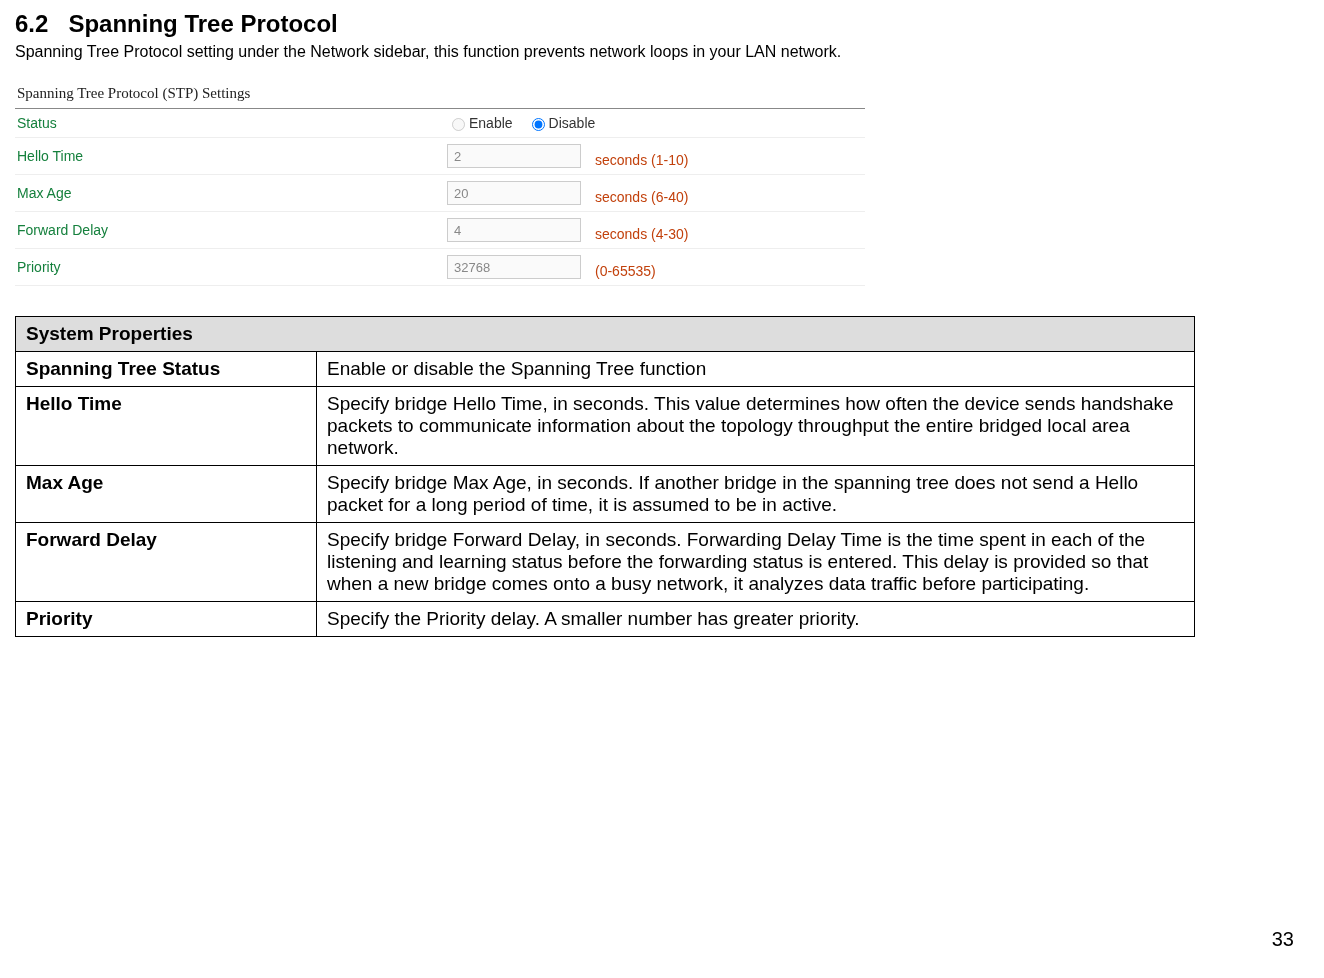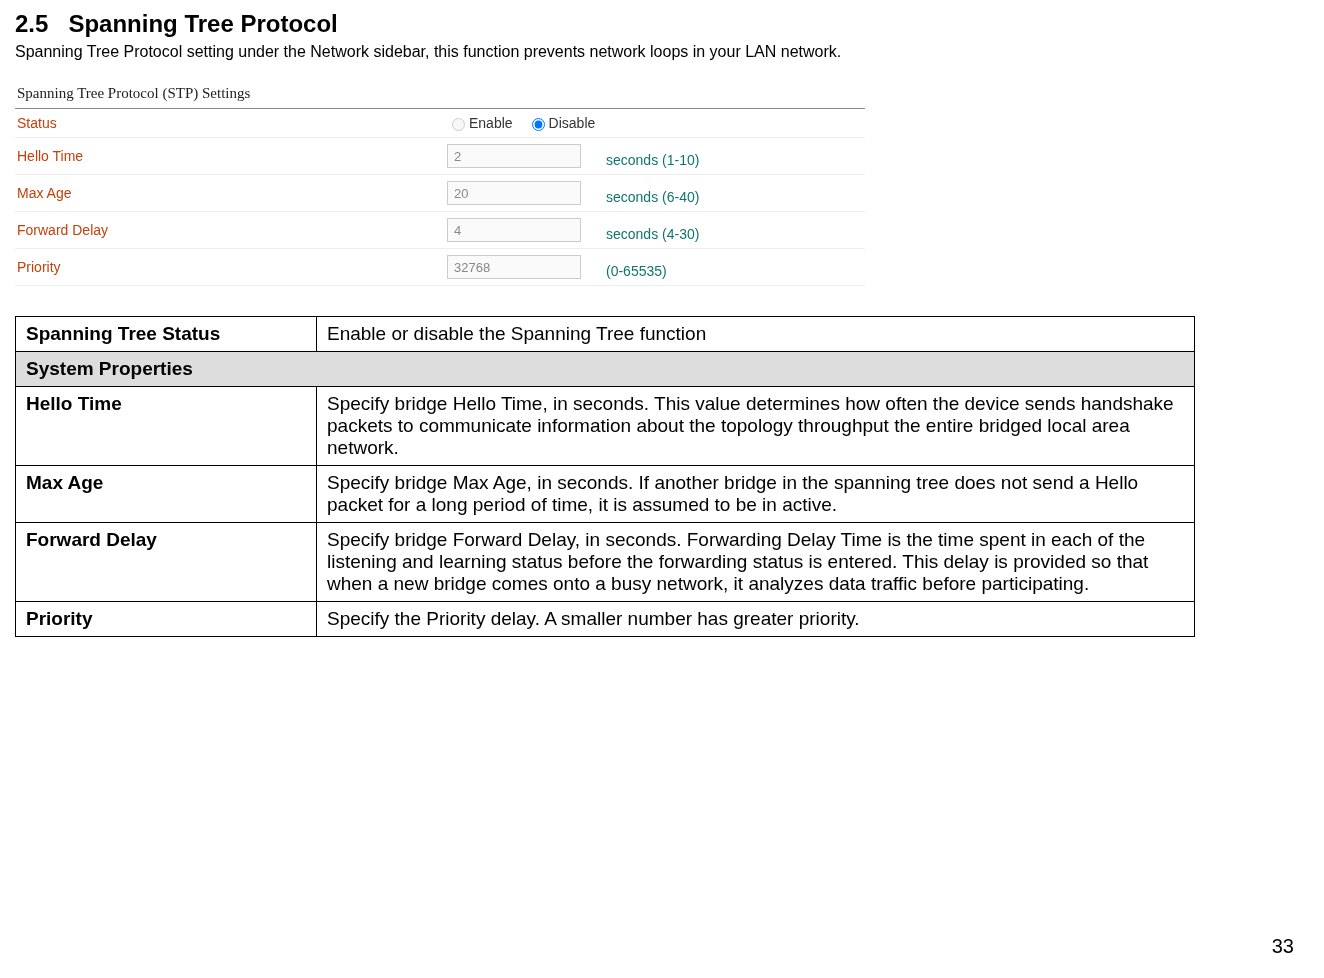--- a/index.html
+++ b/index.html
@@ -35,39 +35,39 @@
     display: flex;
     align-items: center;
     padding: 6px 2px;
     border-bottom: 1px solid #eee;
     font-family: Verdana, Arial, sans-serif;
     font-size: 14px;
     color: #333;
   }
   .settings-row .label {
     width: 430px;
-    color: #c2410c;
+    color: #15803d;
   }
   .settings-row .controls {
     display: flex;
     align-items: flex-end;
     gap: 6px;
   }
   .settings-row input[type="text"] {
     width: 120px;
     height: 22px;
     border: 1px solid #ccc;
     background: #fafafa;
     color: #888;
     padding: 0 6px;
     font-size: 13px;
   }
   .settings-row .suffix {
-    margin-left: 19px;
-    color: #0f766e;
+    margin-left: 8px;
+    color: #c2410c;
   }
   .radio-wrap {
     display: inline-flex;
     align-items: center;
     margin-right: 8px;
   }
   .radio-wrap input { margin-right: 4px; }
 
   .props-table {
     width: 1180px;
@@ -85,30 +85,30 @@
     background: #ddd;
     font-weight: bold;
   }
   .props-table .name-cell {
     width: 280px;
     font-weight: bold;
     background: #fff;
   }
   .page-number {
     position: fixed;
-    bottom: 20px;
+    bottom: 27px;
     right: 30px;
     font-size: 20px;
   }
 </style>
 </head>
 <body>
 
 <h2 class="section-title">
-  <span>2.5</span>&nbsp;&nbsp;
+  <span>6.2</span>&nbsp;&nbsp;
   <span>Spanning Tree Protocol</span>
 </h2>
 <p class="section-desc">Spanning Tree Protocol setting under the Network sidebar, this function prevents network loops in your LAN network.</p>
 
 <div class="settings-panel">
   <div class="panel-title">Spanning Tree Protocol (STP) Settings</div>
 
   <div class="settings-row">
     <div class="label">Status</div>
     <div class="controls">
@@ -152,25 +152,25 @@
     <div class="controls">
       <input type="text" value="32768" style="">
       <span class="suffix">(0-65535)</span>
     </div>
   </div>
 </div>
 
 <table class="props-table">
   <tbody>
       <tr>
+    <th class="header-cell" colspan="2">System Properties</th>
+  </tr>
+  <tr>
     <td class="name-cell">Spanning Tree Status</td>
     <td>Enable or disable the Spanning Tree function</td>
-  </tr>
-  <tr>
-    <th class="header-cell" colspan="2">System Properties</th>
   </tr>
   <tr>
     <td class="name-cell">Hello Time</td>
     <td>Specify bridge Hello Time, in seconds. This value determines how often the device sends handshake packets to communicate information about the topology throughput the entire bridged local area network.</td>
   </tr>
   <tr>
     <td class="name-cell">Max Age</td>
     <td>Specify bridge Max Age, in seconds. If another bridge in the spanning tree does not send a Hello packet for a long period of time, it is assumed to be in active.</td>
   </tr>
   <tr>

